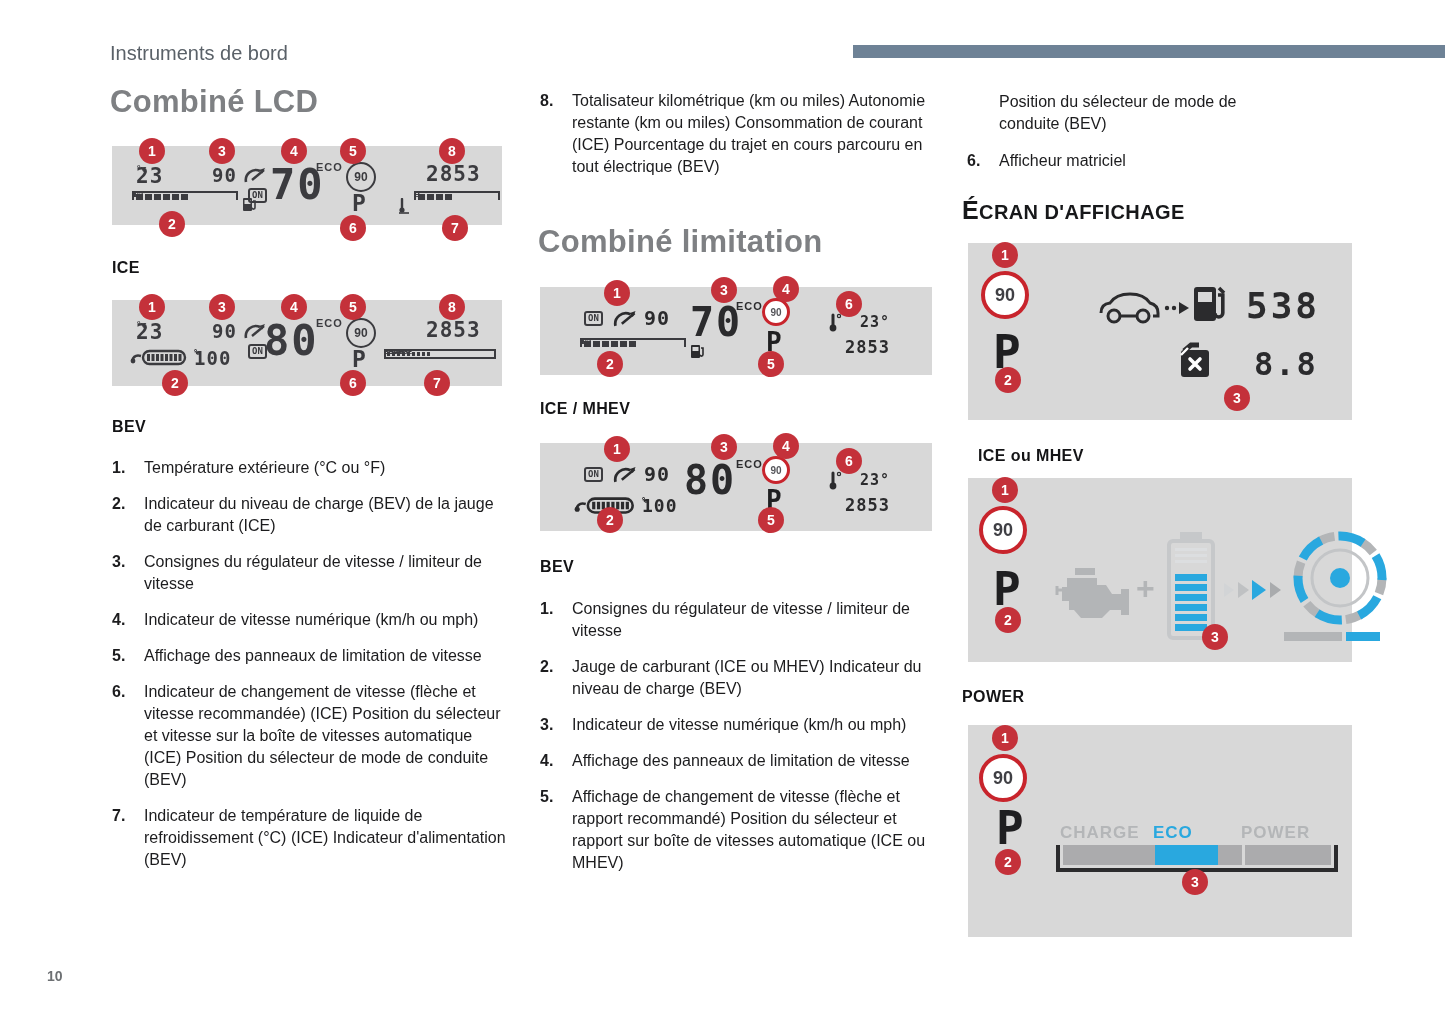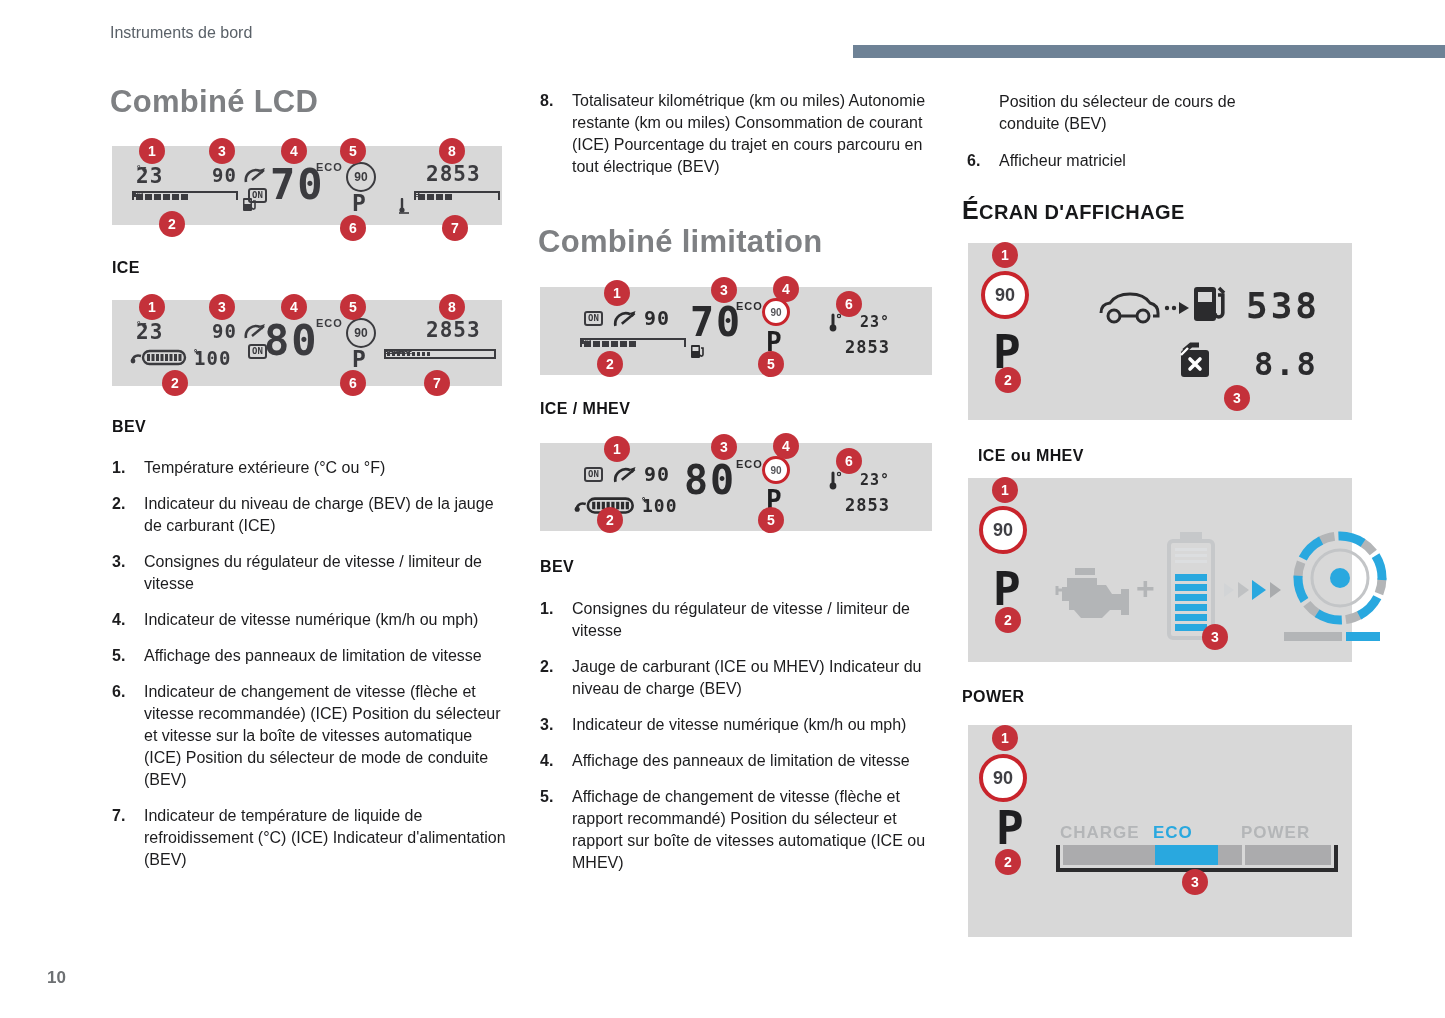--- a/index.html
+++ b/index.html
@@ -1,20 +1,20 @@
 <!DOCTYPE html>
 <html><head>
 <meta charset="utf-8">
 <style>
   html,body{margin:0;padding:0;background:#ffffff;}
   body{width:1445px;height:1018px;position:relative;overflow:hidden;
        font-family:"Liberation Sans",sans-serif;color:#1c1c1e;}
   .abs{position:absolute;}
   
-  .hdr{left:110px;top:24px;font-size:16px;color:#5a6168;}
+  .hdr{left:110px;top:42px;font-size:20px;color:#5a6168;}
   .topbar{left:853px;top:45px;width:592px;height:13px;background:#6e8296;}
   
   .h1{font-size:31px;font-weight:600;color:#7e8083;letter-spacing:.3px;}
   .h2{font-size:20px;font-weight:800;color:#17181a;letter-spacing:.4px;}
   .h2::first-letter{font-size:25px;}
   .seclabel{font-size:16px;font-weight:800;color:#141416;letter-spacing:.4px;}
   
   .panel{position:absolute;background:#d8d8d8;}
   .panel *{position:absolute;}
   
@@ -47,21 +47,21 @@
   
   .list{position:absolute;}
   .li{display:flex;margin-bottom:14px;font-size:16px;line-height:22px;color:#1c1c1e;}
   .li .num{width:32px;flex:none;font-weight:bold;}
   .cont{font-size:16px;line-height:22px;color:#1c1c1e;}
   
   .mx-labels span{position:absolute;top:0;font-size:17px;font-weight:bold;letter-spacing:1px;color:#b4b6b8;}
   .mx-barwrap{box-sizing:border-box;border-left:4px solid #2b2b2d;border-right:4px solid #2b2b2d;border-bottom:4px solid #2b2b2d;padding:0 3px 3px 3px;}
   .mx-bar{position:static;display:flex;height:20px;gap:0;}
   .mx-bar i{position:static;display:block;height:100%;}
-  .pageno{left:47px;top:968px;font-size:17px;font-weight:bold;color:#6d7073;}
+  .pageno{left:47px;top:968px;font-size:14px;font-weight:bold;color:#6d7073;}
   .bigP-lcd{font-family:"DejaVu Sans Mono",monospace;font-weight:bold;color:#3b3b3f;}
   .bigP-mx{font-family:"DejaVu Sans Mono",monospace;font-weight:bold;color:#1f1f21;}
   svg{display:block;}
 </style>
 </head>
 <body>
 
 <div class="abs hdr">Instruments de bord</div>
 <div class="abs topbar"></div>
 <div class="abs pageno">10</div>
@@ -381,21 +381,21 @@
   <div class="li">
       <span class="num">4.</span>
       <span>Affichage des panneaux de limitation de vitesse</span>
     </div>
   <div class="li">
       <span class="num">5.</span>
       <span>Affichage de changement de vitesse (flèche et rapport recommandé) Position du sélecteur et rapport sur boîte de vitesses automatique (ICE ou MHEV)</span>
     </div>
 </div>
 
-<div class="abs cont" style="left:999px;top:91px;width:300px;">Position du sélecteur de cours de conduite (BEV)</div>
+<div class="abs cont" style="left:999px;top:91px;width:300px;">Position du sélecteur de mode de conduite (BEV)</div>
 <div class="list" style="left:967px;top:150px;width:360px;">
   <div class="li">
       <span class="num">6.</span>
       <span>Afficheur matriciel</span>
     </div>
 </div>
 <div class="abs h2" style="left:962px;top:196px;">ÉCRAN D'AFFICHAGE</div>
 
 <div class="panel" style="left:968px;top:243px;width:384px;height:177px;">
   <div class="ring ring-red-l" style="left:13px;top:28px;">

